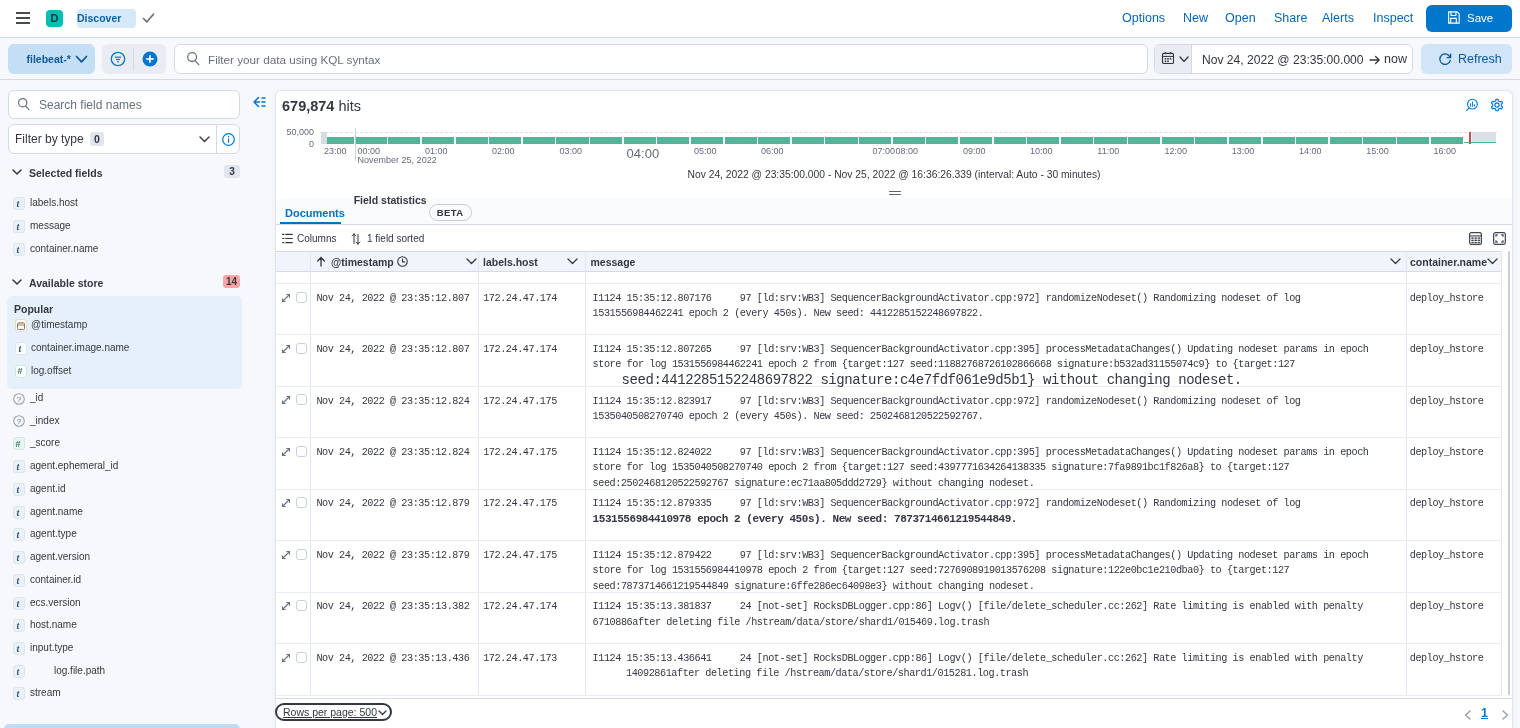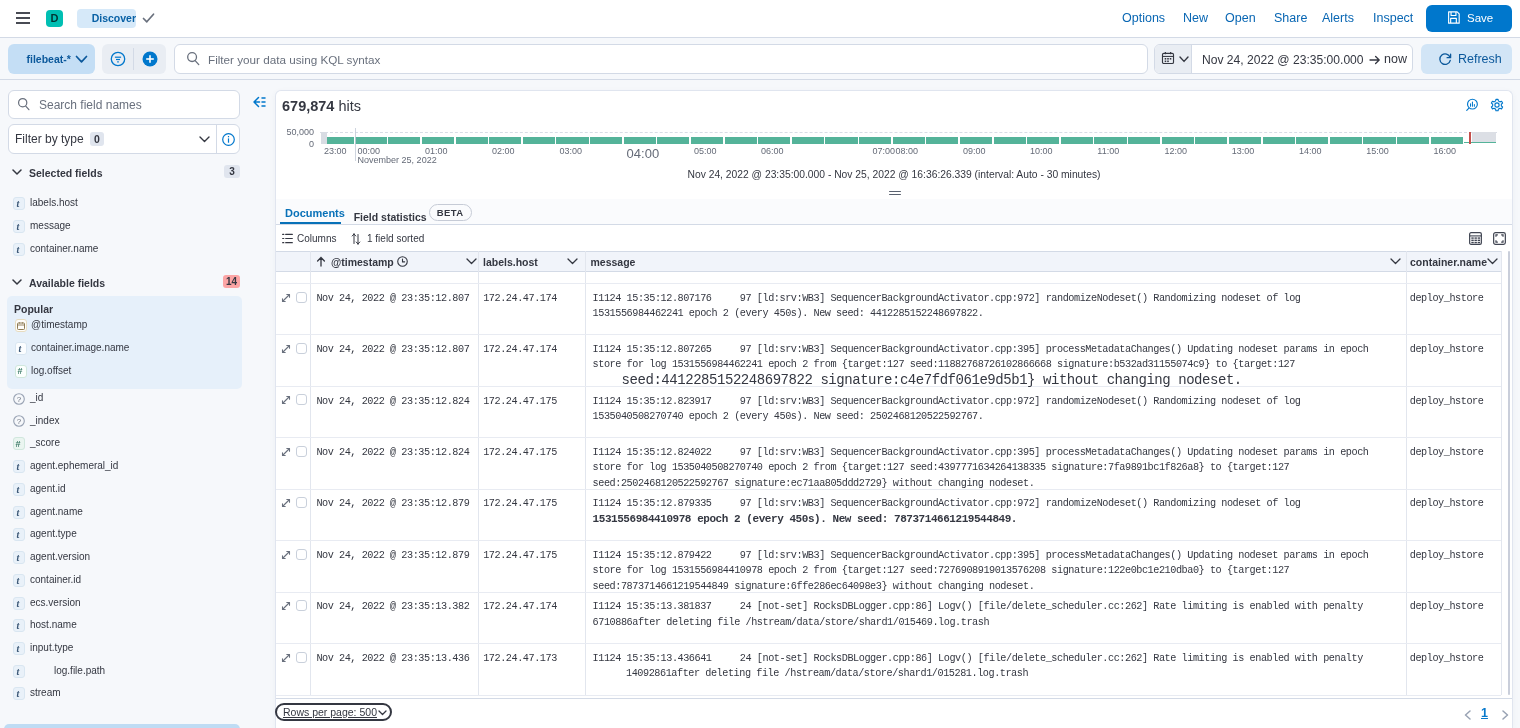--- a/index.html
+++ b/index.html
@@ -13,21 +13,21 @@
 
 <div class="abs" style="left:0;top:0;width:1520px;height:37px;background:#fff;border-bottom:1px solid #D3DAE6;"></div>
 <svg class="abs" style="left:15px;top:11px" width="16" height="14" viewBox="0 0 16 14">
 <g stroke="#343741" stroke-width="1.8">
       <line x1="1" y1="2" x2="15" y2="2"></line>
       <line x1="1" y1="7" x2="15" y2="7"></line>
       <line x1="1" y1="12" x2="15" y2="12"></line>
     </g>
   </svg>
 <div class="abs" style="left:46px;top:10px;width:17px;height:17px;background:#00BFB3;border-radius:4px;color:#033;font-size:11px;font-weight:bold;text-align:center;line-height:17px;">D</div>
-<div class="abs" style="left:77px;top:9px;width:59px;height:19px;background:#D6E9F9;border-radius:4px;color:#0961A5;font-size:10.5px;font-weight:bold;text-align:right;line-height:19px;">Discover</div>
+<div class="abs" style="left:77px;top:9px;width:59px;height:19px;background:#D6E9F9;border-radius:4px;color:#0961A5;font-size:10.5px;font-weight:bold;text-align:left;line-height:19px;">Discover</div>
 <svg class="abs" style="left:142px;top:12px" width="13" height="12" viewBox="0 0 13 12">
 <path d="M1.5 6.5 L4.8 9.8 L11.5 2.2" stroke="#69707D" stroke-width="1.7" fill="none" stroke-linecap="round" stroke-linejoin="round"></path>
   </svg>
 <div class="abs" style="left:1122px;top:11px;font-size:12.5px;font-weight:500;color:#0866B3;">Options</div>
 <div class="abs" style="left:1183px;top:11px;font-size:12.5px;font-weight:500;color:#0866B3;">New</div>
 <div class="abs" style="left:1225px;top:11px;font-size:12.5px;font-weight:500;color:#0866B3;">Open</div>
 <div class="abs" style="left:1274px;top:11px;font-size:12.5px;font-weight:500;color:#0866B3;">Share</div>
 <div class="abs" style="left:1322px;top:11px;font-size:12.5px;font-weight:500;color:#0866B3;">Alerts</div>
 <div class="abs" style="left:1373px;top:11px;font-size:12.5px;font-weight:500;color:#0866B3;">Inspect</div>
 <div class="abs" style="left:1426px;top:5px;width:86px;height:27px;background:#0077CC;border-radius:6px;"></div>
@@ -124,21 +124,21 @@
 <div class="abs" style="left:30px;top:197px;font-size:10px;color:#343741;">labels.host</div>
 <div class="abs" style="left:13px;top:219.5px;width:12px;height:13px;background:#E9F1F9;border:1px solid #D9E6F1;border-radius:3px;box-sizing:border-box;"></div>
 <div class="abs" style="left:16.5px;top:220.5px;font-family:'Liberation Serif',serif;font-style:italic;font-weight:bold;font-size:10px;color:#3C5877;">t</div>
 <div class="abs" style="left:30px;top:219.5px;font-size:10px;color:#343741;">message</div>
 <div class="abs" style="left:13px;top:242.5px;width:12px;height:13px;background:#E9F1F9;border:1px solid #D9E6F1;border-radius:3px;box-sizing:border-box;"></div>
 <div class="abs" style="left:16.5px;top:243.5px;font-family:'Liberation Serif',serif;font-style:italic;font-weight:bold;font-size:10px;color:#3C5877;">t</div>
 <div class="abs" style="left:30px;top:242.5px;font-size:10px;color:#343741;">container.name</div>
 <svg class="abs" style="left:12px;top:279px" width="10" height="7" viewBox="0 0 10 7">
 <path d="M1 1 L5 5 L9 1" stroke="#343741" stroke-width="1.5" fill="none" stroke-linecap="round" stroke-linejoin="round"></path>
   </svg>
-<div class="abs" style="left:29px;top:277px;font-size:10.5px;font-weight:bold;color:#343741;">Available fields</div>
+<div class="abs" style="left:29px;top:277px;font-size:10.5px;font-weight:bold;color:#343741;">Available store</div>
 <div class="abs" style="left:223px;top:275px;width:17px;height:13px;background:#fca5a5;border-radius:3px;font-size:10px;font-weight:600;text-align:center;line-height:13px;color:#343741;">14</div>
 <div class="abs" style="left:7px;top:296px;width:235px;height:93px;background:#E6F0FA;border-radius:5px;"></div>
 <div class="abs" style="left:14px;top:303px;font-size:10.5px;font-weight:bold;color:#343741;">Popular</div>
 <div class="abs" style="left:15px;top:319px;width:12px;height:13px;background:#FFFDF9;border:1px solid #E7DCC0;border-radius:3px;box-sizing:border-box;"></div>
 <svg class="abs" style="left:17px;top:321.5px" width="8" height="8" viewBox="0 0 8 8">
 <rect x="0.5" y="1" width="7" height="6.5" rx="0.8" stroke="#8E7C55" stroke-width="1" fill="none"></rect>
 <line x1="0.5" y1="3" x2="7.5" y2="3" stroke="#8E7C55" stroke-width="0.9"></line>
 <line x1="2.4" y1="0.2" x2="2.4" y2="1.6" stroke="#8E7C55" stroke-width="0.9"></line>
 <line x1="5.6" y1="0.2" x2="5.6" y2="1.6" stroke="#8E7C55" stroke-width="0.9"></line>
   </svg>
@@ -267,21 +267,21 @@
 <div class="abs nowrap" style="left:1299.1px;top:146px;font-size:9px;color:#646A77;">14:00</div>
 <div class="abs nowrap" style="left:1366.3px;top:146px;font-size:9px;color:#646A77;">15:00</div>
 <div class="abs nowrap" style="left:1433.6px;top:146px;font-size:9px;color:#646A77;">16:00</div>
 <div class="abs nowrap" style="left:357.6px;top:154.5px;font-size:9px;color:#646A77;">November 25, 2022</div>
 <div class="abs" style="left:275px;top:169px;width:1238px;text-align:center;font-size:10.3px;color:#343741;">Nov 24, 2022 @ 23:35:00.000 - Nov 25, 2022 @ 16:36:26.339 (interval: Auto - 30 minutes)</div>
 <div class="abs" style="left:888.5px;top:190.6px;width:12px;height:1.7px;background:#5A6270;border-radius:1px;"></div>
 <div class="abs" style="left:888.5px;top:193.6px;width:12px;height:1.7px;background:#5A6270;border-radius:1px;"></div>
 <div class="abs" style="left:276px;top:199px;width:1236px;height:26px;background:#FAFBFD;border-bottom:1px solid #D3DAE6;box-sizing:border-box;"></div>
 <div class="abs" style="left:285px;top:207px;font-size:11px;font-weight:bold;color:#0871B8;">Documents</div>
 <div class="abs" style="left:280px;top:221.5px;width:61px;height:2.8px;background:#0871B8;"></div>
-<div class="abs" style="left:353.7px;top:211px;font-size:10.5px;font-weight:bold;color:#343741;">Field statistics</div>
+<div class="abs" style="left:353.7px;top:194px;font-size:10.5px;font-weight:bold;color:#343741;">Field statistics</div>
 <div class="abs" style="left:428.6px;top:204px;width:43px;height:17px;border:1px solid #C6CBD6;border-radius:9px;box-sizing:border-box;font-size:9.5px;font-weight:bold;color:#343741;text-align:center;line-height:15px;letter-spacing:0.4px;">BETA</div>
 <svg class="abs" style="left:282px;top:233px" width="11" height="11" viewBox="0 0 12 12">
 <g stroke="#343741" stroke-width="1.2" stroke-linecap="round">
       <line x1="0.7" y1="1.5" x2="2" y2="1.5"></line>
       <line x1="4" y1="1.5" x2="11.3" y2="1.5"></line>
       <line x1="0.7" y1="6" x2="2" y2="6"></line>
       <line x1="4" y1="6" x2="11.3" y2="6"></line>
       <line x1="0.7" y1="10.5" x2="2" y2="10.5"></line>
       <line x1="4" y1="10.5" x2="11.3" y2="10.5"></line>
     </g>

